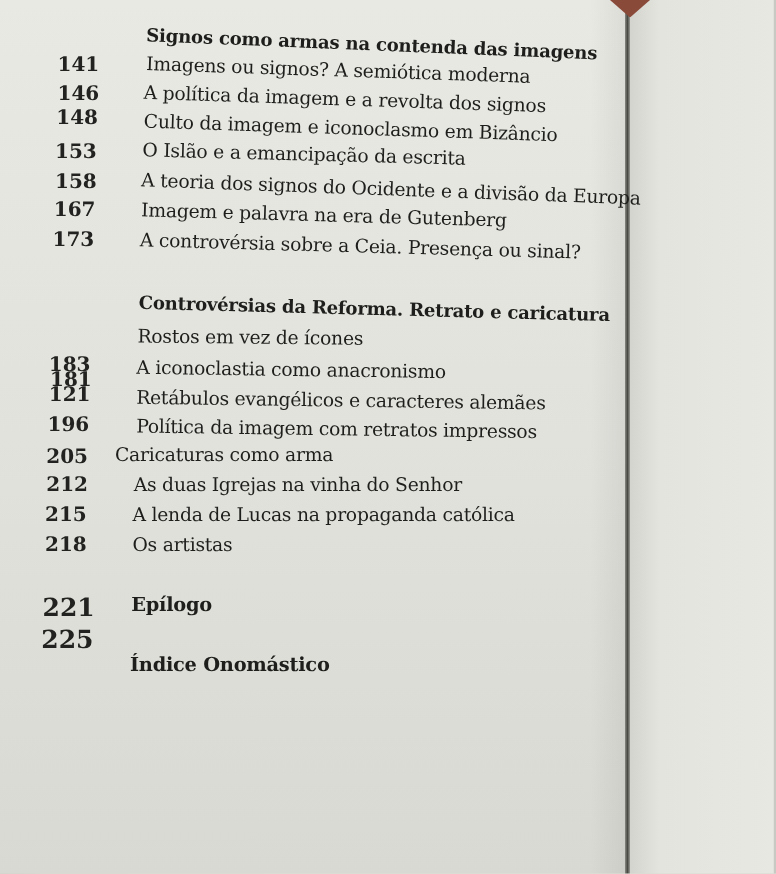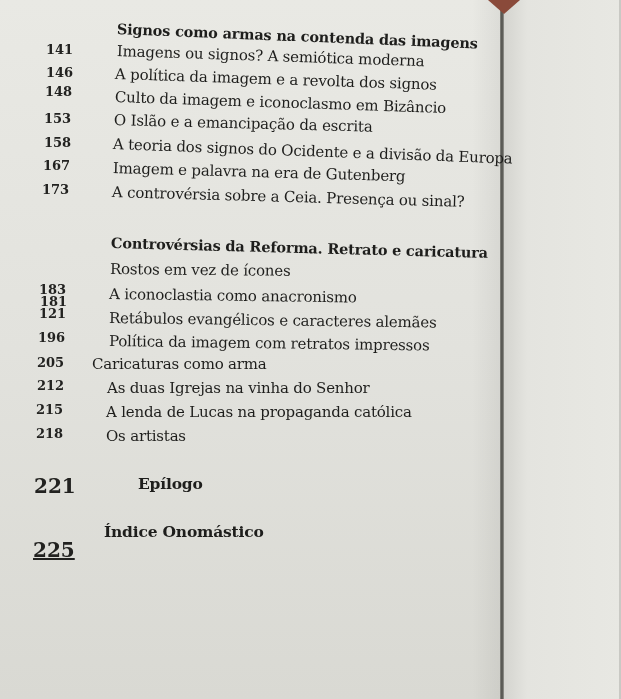--- a/index.html
+++ b/index.html
@@ -71,21 +71,21 @@
       position: absolute;
       left: 0;
       top: 0;
       width: 500px;
       height: 699px;
       font-family: "DejaVu Serif", "Liberation Serif", serif;
       color: #1e1e1c;
     }
     .num {
       position: absolute;
-      font-size: 13px;
+      font-size: 16px;
       font-weight: bold;
       white-space: nowrap;
       color: #222220;
     }
     .title {
       position: absolute;
       font-size: 15px;
       white-space: nowrap;
       transform-origin: left center;
       letter-spacing: -0.2px;
@@ -181,21 +181,21 @@
       <span class="num" style="left:36px; top:402px;">215</span>
       <span class="title" style="left:106px; top:403px;">A lenda de Lucas na propaganda católica</span>
     </div>
     <div>
       <span class="num" style="left:36px; top:426px;text-align:right;">218</span>
       <span class="title" style="left:106px; top:427px;">Os artistas</span>
     </div>
 
     <div>
       <span class="num big-num" style="left:34px; top:474px;">221</span>
-      <span class="title big-title" style="left:105px; top:474px;margin-left:33px;">Epílogo</span>
-    </div>
-    <div>
-      <span class="num big-num" style="left:33px; top:538px;text-decoration:underline;">225</span>
+      <span class="title big-title" style="left:105px; top:474px;">Epílogo</span>
+    </div>
+    <div>
+      <span class="num big-num" style="left:33px; top:499px;">225</span>
       <span class="title big-title" style="left:104px; top:522px;">Índice Onomástico</span>
     </div>
 
   </div>
 </div>
 
 </body></html>

